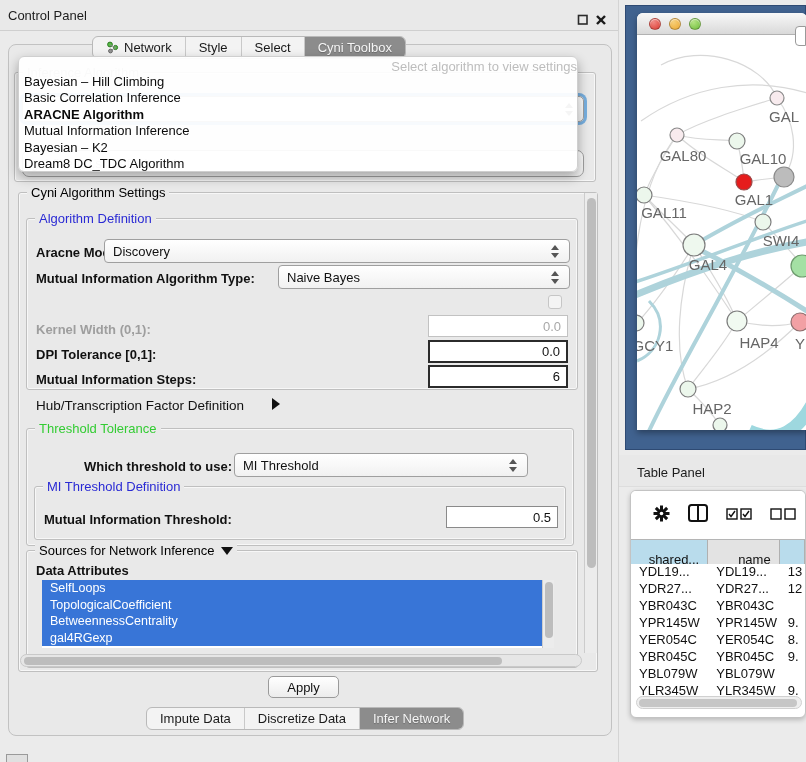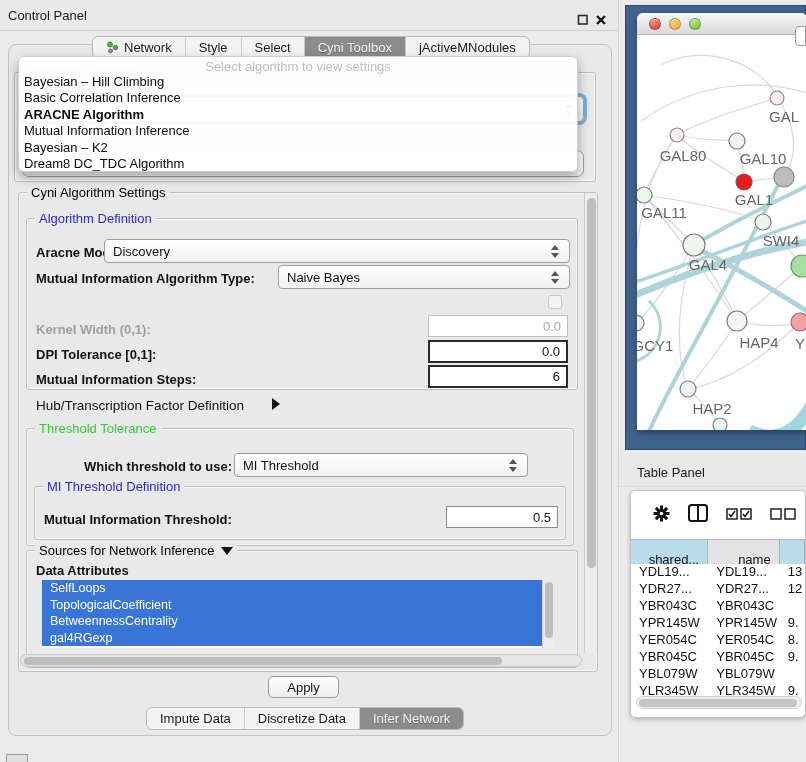--- a/index.html
+++ b/index.html
@@ -44,21 +44,21 @@
 
   .lbl { position:absolute; font-size:13px; color:#111; white-space:nowrap; }
   .b { font-weight:bold; }
   .dis-t { color:#9e9e9e; }
 
   .tri-right { display:inline-block; width:0; height:0; border-top:6px solid transparent; border-bottom:6px solid transparent; border-left:8px solid #111; }
   .tri-down { display:inline-block; width:0; height:0; border-left:6px solid transparent; border-right:6px solid transparent; border-top:8px solid #111; }
 
   
   .popup { left:18px; top:56px; width:560px; height:116px; background:rgba(255,255,255,.94); border:1px solid #cfcfcf; border-radius:6px; box-shadow:0 5px 12px rgba(0,0,0,.32); z-index:40; overflow:hidden; }
-  .popup .ph { height:17px; text-align:center; color:#bdbdbd; font-size:13px; padding-top:2px; }
+  .popup .ph { height:17px; text-align:right; color:#bdbdbd; font-size:13px; padding-top:2px; }
   .dd-item { font-size:13px; color:#0b0b0b; height:16.4px; padding-left:5px; white-space:nowrap; cursor:default; }
   .dd-item.bold { font-weight:bold; }
 
   
   .sb-track-v { background:#ececec; border-left:1px solid #cccccc; }
   .sb-thumb { position:absolute; background:#bdbdbd; border-radius:6px; }
   .sb-track-h { background:#e6e6e6; border:1px solid #c9c9c9; border-radius:7px; }
 
   
   .attr-item { height:16.6px; background:#3875d7; color:#fff; font-size:12.5px; padding-left:8px; display:flex; align-items:center; white-space:nowrap; cursor:default; }
@@ -126,23 +126,20 @@
       <span>Network</span>
     </div>
     <div class="tab">
         <span>Style</span>
       </div>
     <div class="tab">
         <span>Select</span>
       </div>
     <div class="tab sel">
         <span>Cyni Toolbox</span>
-      </div>
-    <div class="tab">
-        <span>jActiveMNodules</span>
       </div>
   </div>
 
   <div class="abs etched" style="left:14px; top:72px; width:582px; height:110px; background:#e9e9e9;">
     <span class="gtitle gray">Inference Algorithm</span>
   </div>
   <div class="combo" style="left:22px; top:96px; width:562px; height:26px; box-shadow:0 0 0 3px #77aede; border-radius:5px;">
     <span class="spin">
         <span class="tri-up"></span>
         <span class="tri-dn"></span>

